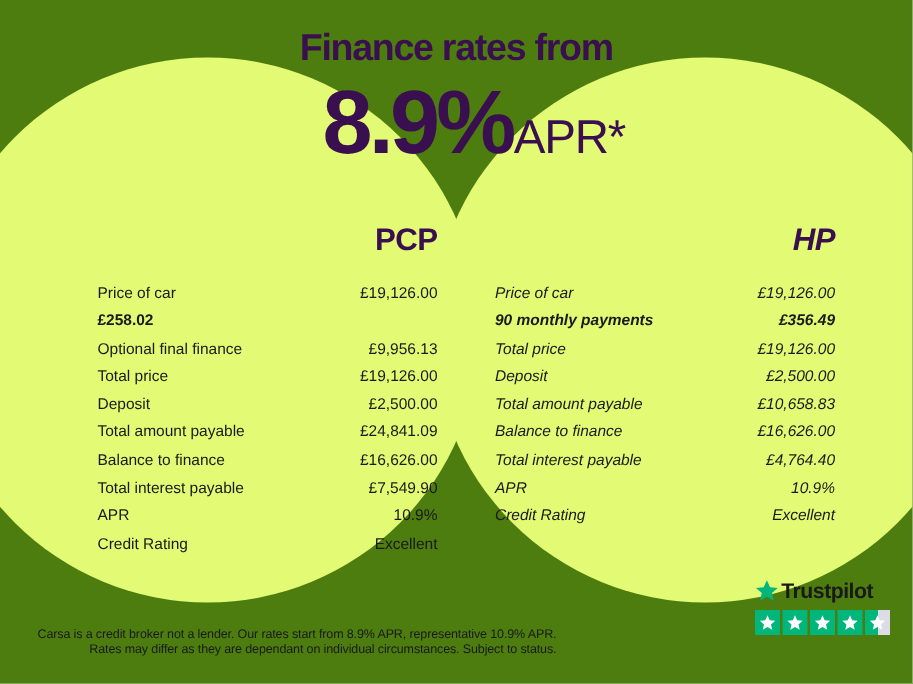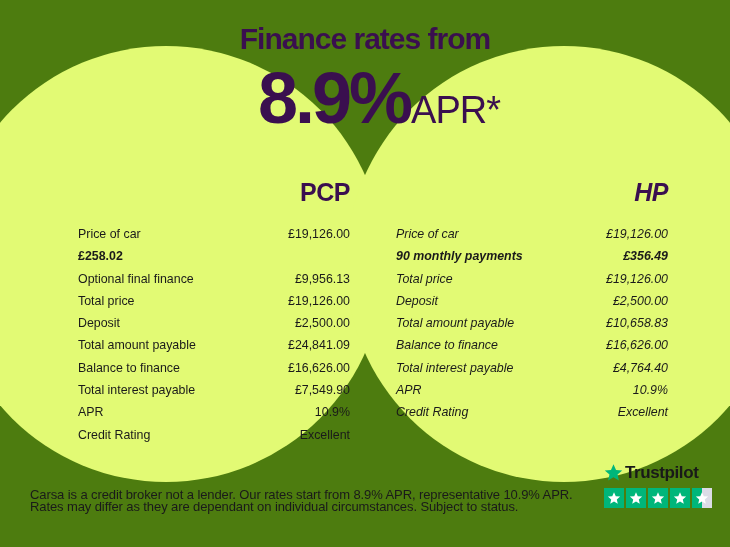--- a/index.html
+++ b/index.html
@@ -88,25 +88,26 @@
     color: #1A1A1A;
     white-space: nowrap;
   }
   .row.bold .label, .row.bold .value { font-weight: bold; }
   .label { text-align: right; }
   .value { text-align: center; }
 
   #disclaimer {
     position: absolute;
     left: 30px;
-    top: 489px;
-    font-size: 13px;
+    top: 502px;
+    font-size: 10px;
     line-height: 12.4px;
     color: #1A1A1A;
     letter-spacing: -0.1px;
+    text-align: right;
   }
 
   #trustpilot {
     position: absolute;
     left: 604px;
     top: 463px;
     width: 112px;
   }
   .tp-brand {
     display: flex;

